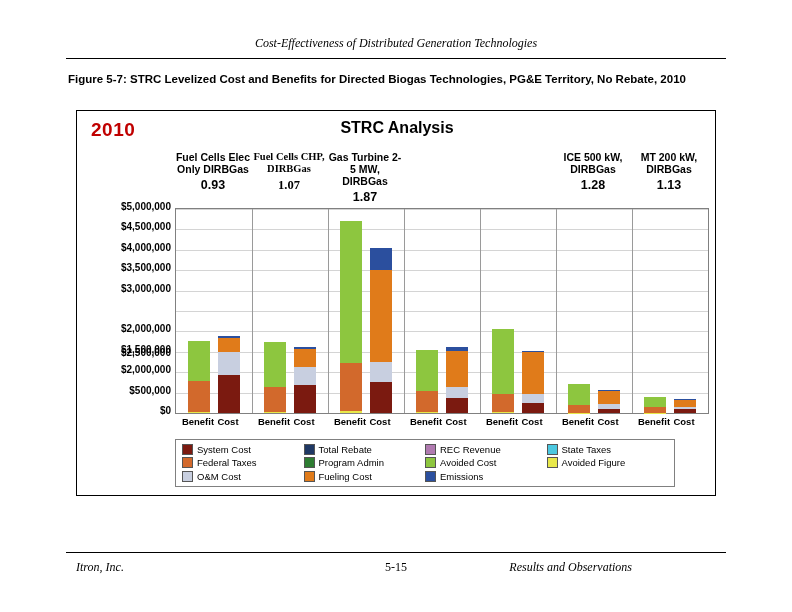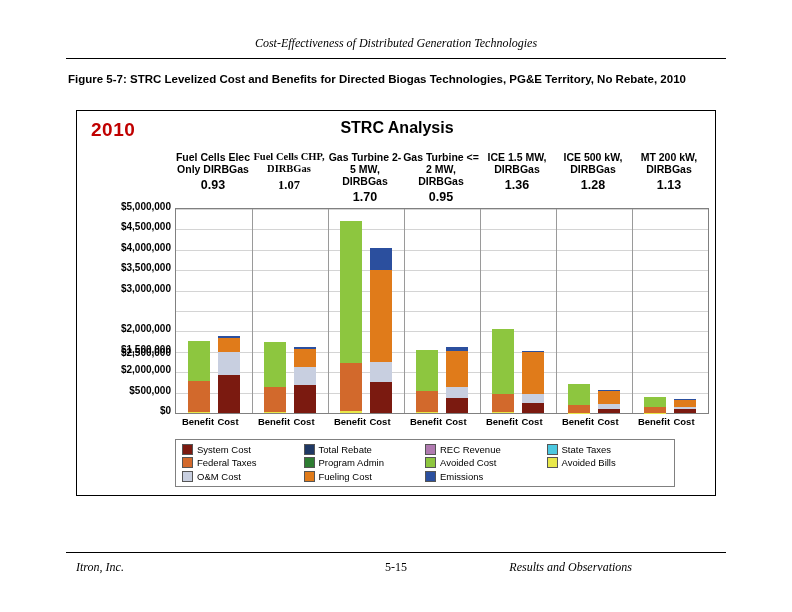--- a/index.html
+++ b/index.html
@@ -220,29 +220,21 @@
         <div class="col-head" style="left: 0px;">
           <div>Fuel Cells Elec Only DIRBGas</div>
           <div class="col-ratio">0.93</div>
         </div>
         <div class="col-head" style="left: 76px; font-family: Liberation Serif, serif;">
           <div>Fuel Cells CHP, DIRBGas</div>
           <div class="col-ratio">1.07</div>
         </div>
         <div class="col-head" style="left: 152px;">
           <div>Gas Turbine 2-5 MW, DIRBGas</div>
-          <div class="col-ratio">1.70</div>
-        </div>
-        <div class="col-head" style="left: 228px;">
-          <div>Gas Turbine &lt;= 2 MW, DIRBGas</div>
-          <div class="col-ratio">0.95</div>
-        </div>
-        <div class="col-head" style="left: 304px;">
-          <div>ICE 1.5 MW, DIRBGas</div>
-          <div class="col-ratio">1.36</div>
+          <div class="col-ratio">1.87</div>
         </div>
         <div class="col-head" style="left: 380px;">
           <div>ICE 500 kW, DIRBGas</div>
           <div class="col-ratio">1.28</div>
         </div>
         <div class="col-head" style="left: 456px;">
           <div>MT 200 kW, DIRBGas</div>
           <div class="col-ratio">1.13</div>
         </div>
       </div>
@@ -398,21 +390,21 @@
         <div class="legend-item">
           <span class="swatch" style="background: rgb(46, 125, 50);"></span>
           <span>Program Admin</span>
         </div>
         <div class="legend-item">
           <span class="swatch" style="background: rgb(141, 198, 63);"></span>
           <span>Avoided Cost</span>
         </div>
         <div class="legend-item">
           <span class="swatch" style="background: rgb(232, 232, 74);"></span>
-          <span>Avoided Bills</span>
+          <span>Avoided Figure</span>
         </div>
         <div class="legend-item">
           <span class="swatch" style="background: rgb(200, 207, 224);"></span>
           <span>O&amp;M Cost</span>
         </div>
         <div class="legend-item">
           <span class="swatch" style="background: rgb(224, 123, 26);"></span>
           <span>Fueling Cost</span>
         </div>
         <div class="legend-item">

